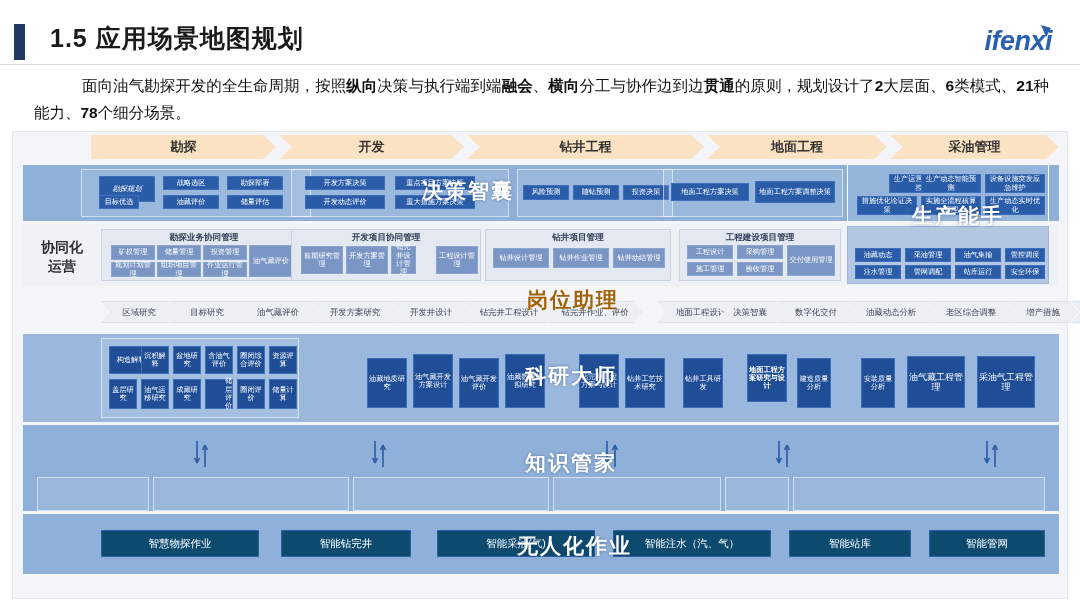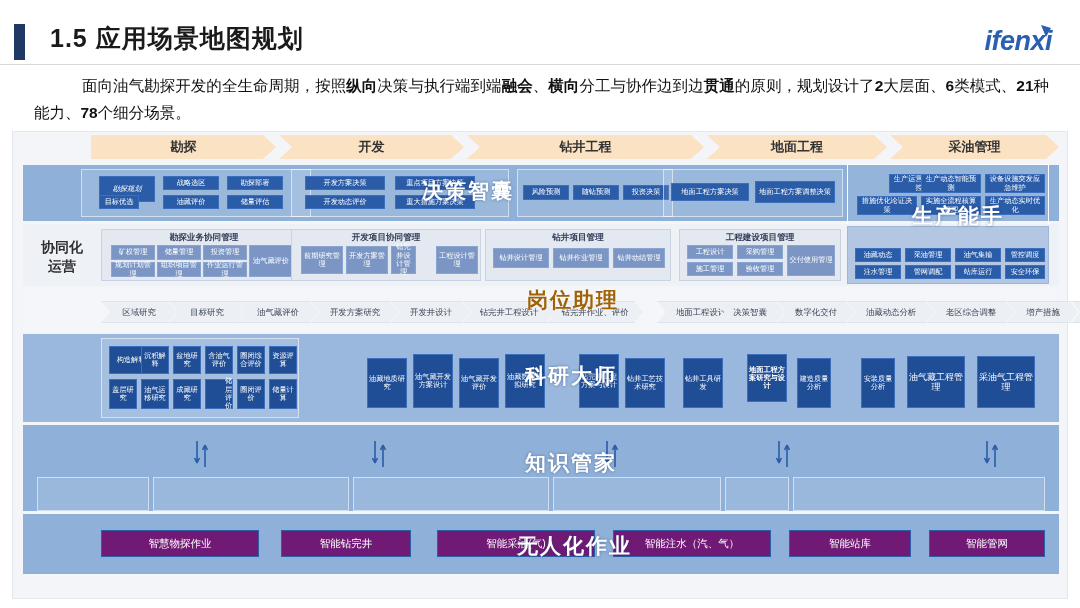--- a/index.html
+++ b/index.html
@@ -47,21 +47,21 @@
   .rolelbl { position:absolute; font-size:14px; font-weight:bold; color:#2f2f2f; text-align:center; line-height:19px; }
   
   .chev { position:absolute; top:0; height:22px; background:#eceff4; color:#3a4355; font-size:8.4px;
           display:flex; align-items:center; justify-content:center; border:1px solid #dfe3ea;
           clip-path:polygon(0 0, calc(100% - 9px) 0, 100% 50%, calc(100% - 9px) 100%, 0 100%, 9px 50%); }
   
   .arr { position:absolute; width:16px; height:30px; }
   
   .hl { position:absolute; border:1.5px solid #ffffff; background:rgba(255,255,255,.06); }
   
-  .bchip { position:absolute; height:27px; background:#701a75; color:#fff; font-size:10.5px;
+  .bchip { position:absolute; height:27px; background:#0c4a6e; color:#fff; font-size:10.5px;
            display:flex; align-items:center; justify-content:center; border:1px solid #2e5ea8; }
 </style>
 </head>
 <body>
 
 <div class="hdr">
   <div class="hdr-bar"></div>
   <div class="hdr-title">1.5 应用场景地图规划</div>
   <div class="brand">ifenxi</div>
   <svg class="brand-tick" viewBox="0 0 14 14">

